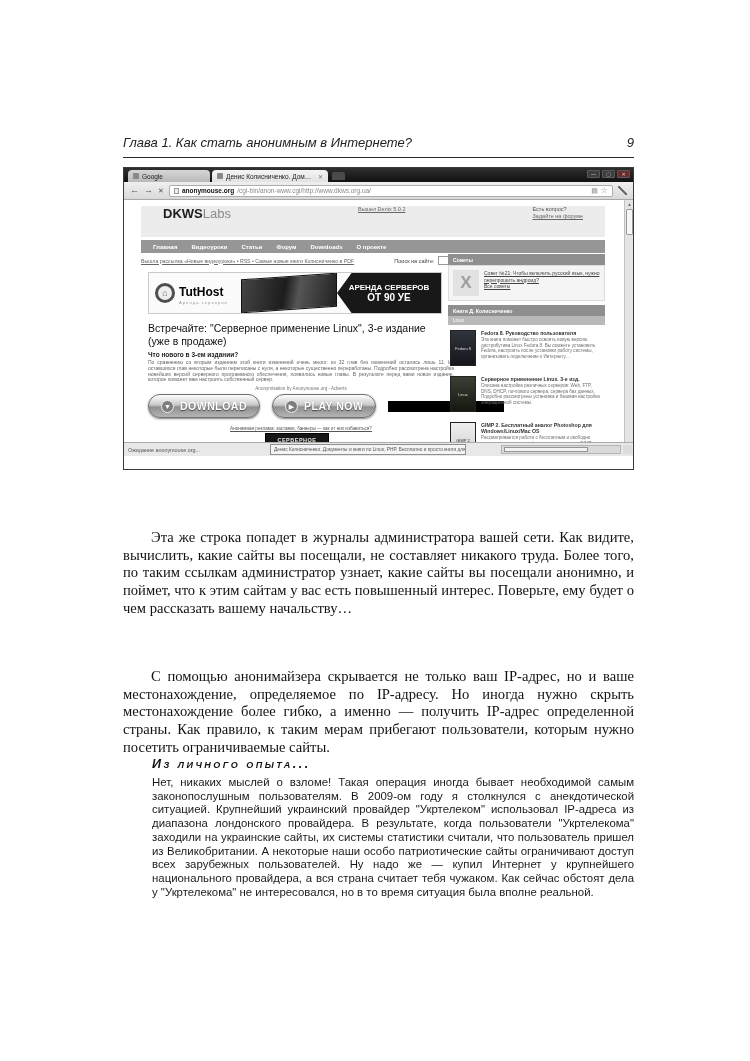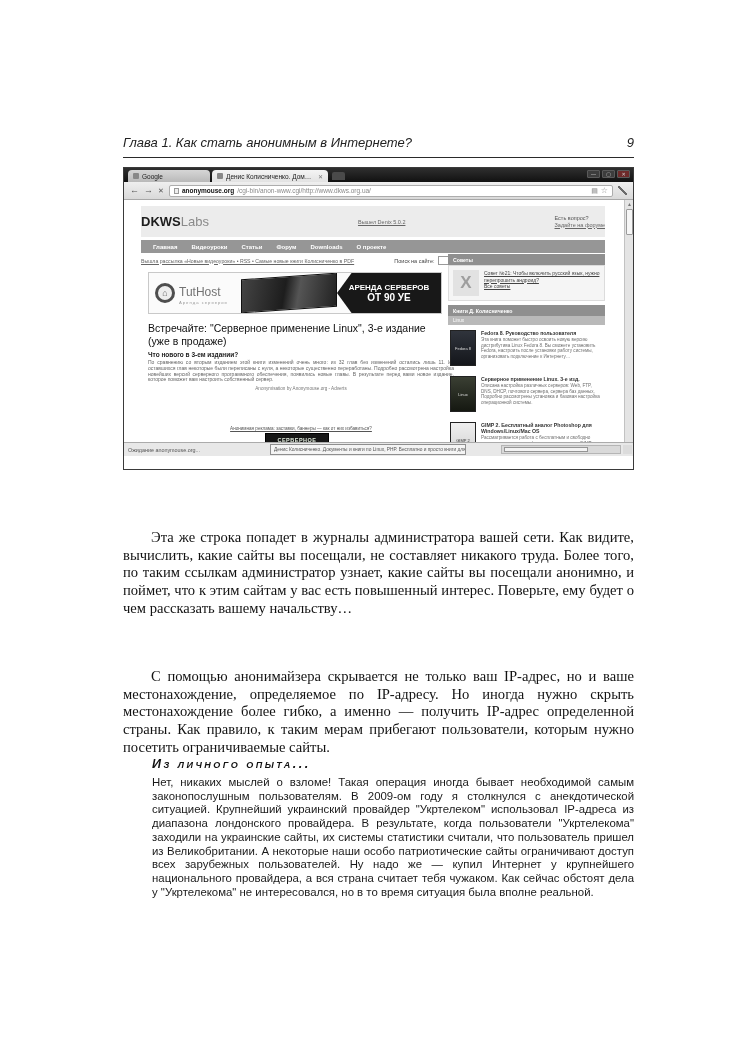--- a/index.html
+++ b/index.html
@@ -43,21 +43,21 @@
   .wrench { width:9px; height:9px; background:
       linear-gradient(45deg, transparent 40%, #6b6b6b 40%, #6b6b6b 60%, transparent 60%); }
 
   .page-content { position:relative; height:256px; background:#fff; overflow:hidden; }
 
   .vscroll { position:absolute; right:0; top:0; width:9px; height:100%; background:#e4e4e4; border-left:1px solid #c2c2c2; }
   .vscroll .arr { position:absolute; left:0; width:9px; height:8px; font-size:5px; color:#777; text-align:center; line-height:8px; }
   .vscroll .thumb { position:absolute; left:1px; top:9px; width:7px; height:26px; background:#f6f6f6; border:1px solid #9b9b9b; border-radius:1px; }
 
   .site-header { position:absolute; left:17px; top:6px; width:464px; height:31px; background:#ececec;
-    display:flex; justify-content:space-between; align-items:center; padding:0 0;gap:28px; }
+    display:flex; justify-content:space-between; align-items:flex-start; padding:0 22px;gap:28px; }
   .logo { font-size:13px; color:#1d1d1d; }
   .logo b { font-weight:bold; } .logo span { color:#8a8a8a; }
   .hdr-center a, .crumbs, .hdr-right .lnk { color:#666; text-decoration:underline; }
   .hdr-center { font-size:5.5px; color:#666; text-decoration:underline; }
   .hdr-right { font-size:5.5px; color:#555; text-align:left; line-height:7px; }
   .hdr-right .lnk { display:block; }
 
   .nav-bar { position:absolute; left:17px; top:40px; width:464px; height:13px; background:#969696;
     display:flex; align-items:center; gap:14px; padding:0 12px; }
   .nav-item { font-size:6px; font-weight:bold; color:#fff; white-space:nowrap; }
@@ -67,21 +67,21 @@
   .search-box { display:flex; align-items:center; gap:3px; font-size:5.5px; color:#444; }
   .search-input { width:112px; height:9px; border:1px solid #9a9a9a; background:#fff; }
   .search-btn { height:9px; background:#5f5f5f; color:#fff; border:none; font-size:5px; padding:0 6px; font-family:"Liberation Sans", sans-serif; }
   .adv { font-size:5.2px; color:#666; }
 
   .banner { position:absolute; left:24px; top:72px; width:294px; height:42px; background:#fbfbfb;
     border:1px solid #c9c9c9; display:flex; overflow:hidden; }
   .banner-logo { width:92px; display:flex; align-items:center; gap:4px; padding-left:6px; }
   .house-circle { width:20px; height:20px; border:3px solid #4e4e4e; border-radius:50%;
     display:flex; align-items:center; justify-content:center; font-size:9px; color:#4e4e4e; background:#eee; }
-  .tuthost-name { font-size:12px; font-weight:normal; color:#737373; line-height:12px; }
+  .tuthost-name { font-size:12px; font-weight:bold; color:#000000; line-height:12px; }
   .tuthost-sub { font-size:4.2px; color:#999; letter-spacing:1px; }
   .server-img { width:96px; height:34px; margin-top:3px; background:
      linear-gradient(100deg,#444 0%,#1d1d1d 45%,#555 60%,#222 100%); transform:skewY(-4deg); border:1px solid #111; }
   .banner-arrow { flex:1; background:#181818; color:#fff; display:flex; flex-direction:column;
     justify-content:center; align-items:center; clip-path:polygon(14% 0, 100% 0, 100% 100%, 14% 100%, 0 50%); }
   .banner-arrow .l1 { font-size:8px; font-weight:bold; }
   .banner-arrow .l2 { font-size:10px; font-weight:bold; }
 
   .article-title { position:absolute; left:24px; top:122px; width:302px; font-size:10.5px; color:#0f0f0f; line-height:13px; }
   .article-sub { position:absolute; left:24px; top:151px; width:302px; font-size:6.5px; font-weight:bold; color:#222; }
@@ -243,20 +243,31 @@
           <span class="l1">АРЕНДА СЕРВЕРОВ</span>
           <span class="l2">ОТ 90 УЕ</span>
         </div>
       </div>
 
       <div class="article-title">Встречайте: "Серверное применение Linux", 3-е издание (уже в продаже)</div>
       <div class="article-sub">Что нового в 3-ем издании?</div>
       <div class="article-body">По сравнению со вторым изданием этой книги изменений очень много: из 32 глав без изменений остались лишь 11. Из оставшихся глав некоторые были переписаны с нуля, а некоторые существенно переработаны. Подробно рассмотрена настройка новейших версий серверного программного обеспечения, появились новые главы. В результате перед вами новое издание, которое поможет вам настроить собственный сервер.</div>
       <div class="ad-credit">Anonymisation by Anonymouse.org - Adverts</div>
 
+      <div class="btn-row">
+        <div class="glossy-btn">
+          <span class="btn-icon">▼</span>
+          <span class="btn-label">DOWNLOAD</span>
+        </div>
+        <div class="glossy-btn">
+          <span class="btn-icon">▶</span>
+          <span class="btn-label">PLAY NOW</span>
+        </div>
+        <div class="redacted"></div>
+      </div>
 
       <div class="footer-link-line">Анонимная реклама: заставки, баннеры — как от них избавиться?</div>
 
       <div class="main-cover">
         <div class="c1">СЕРВЕРНОЕ</div>
         <div class="c2">ПРИМЕНЕНИЕ</div>
         <div class="c3">Linux</div>
 
       </div>
 

